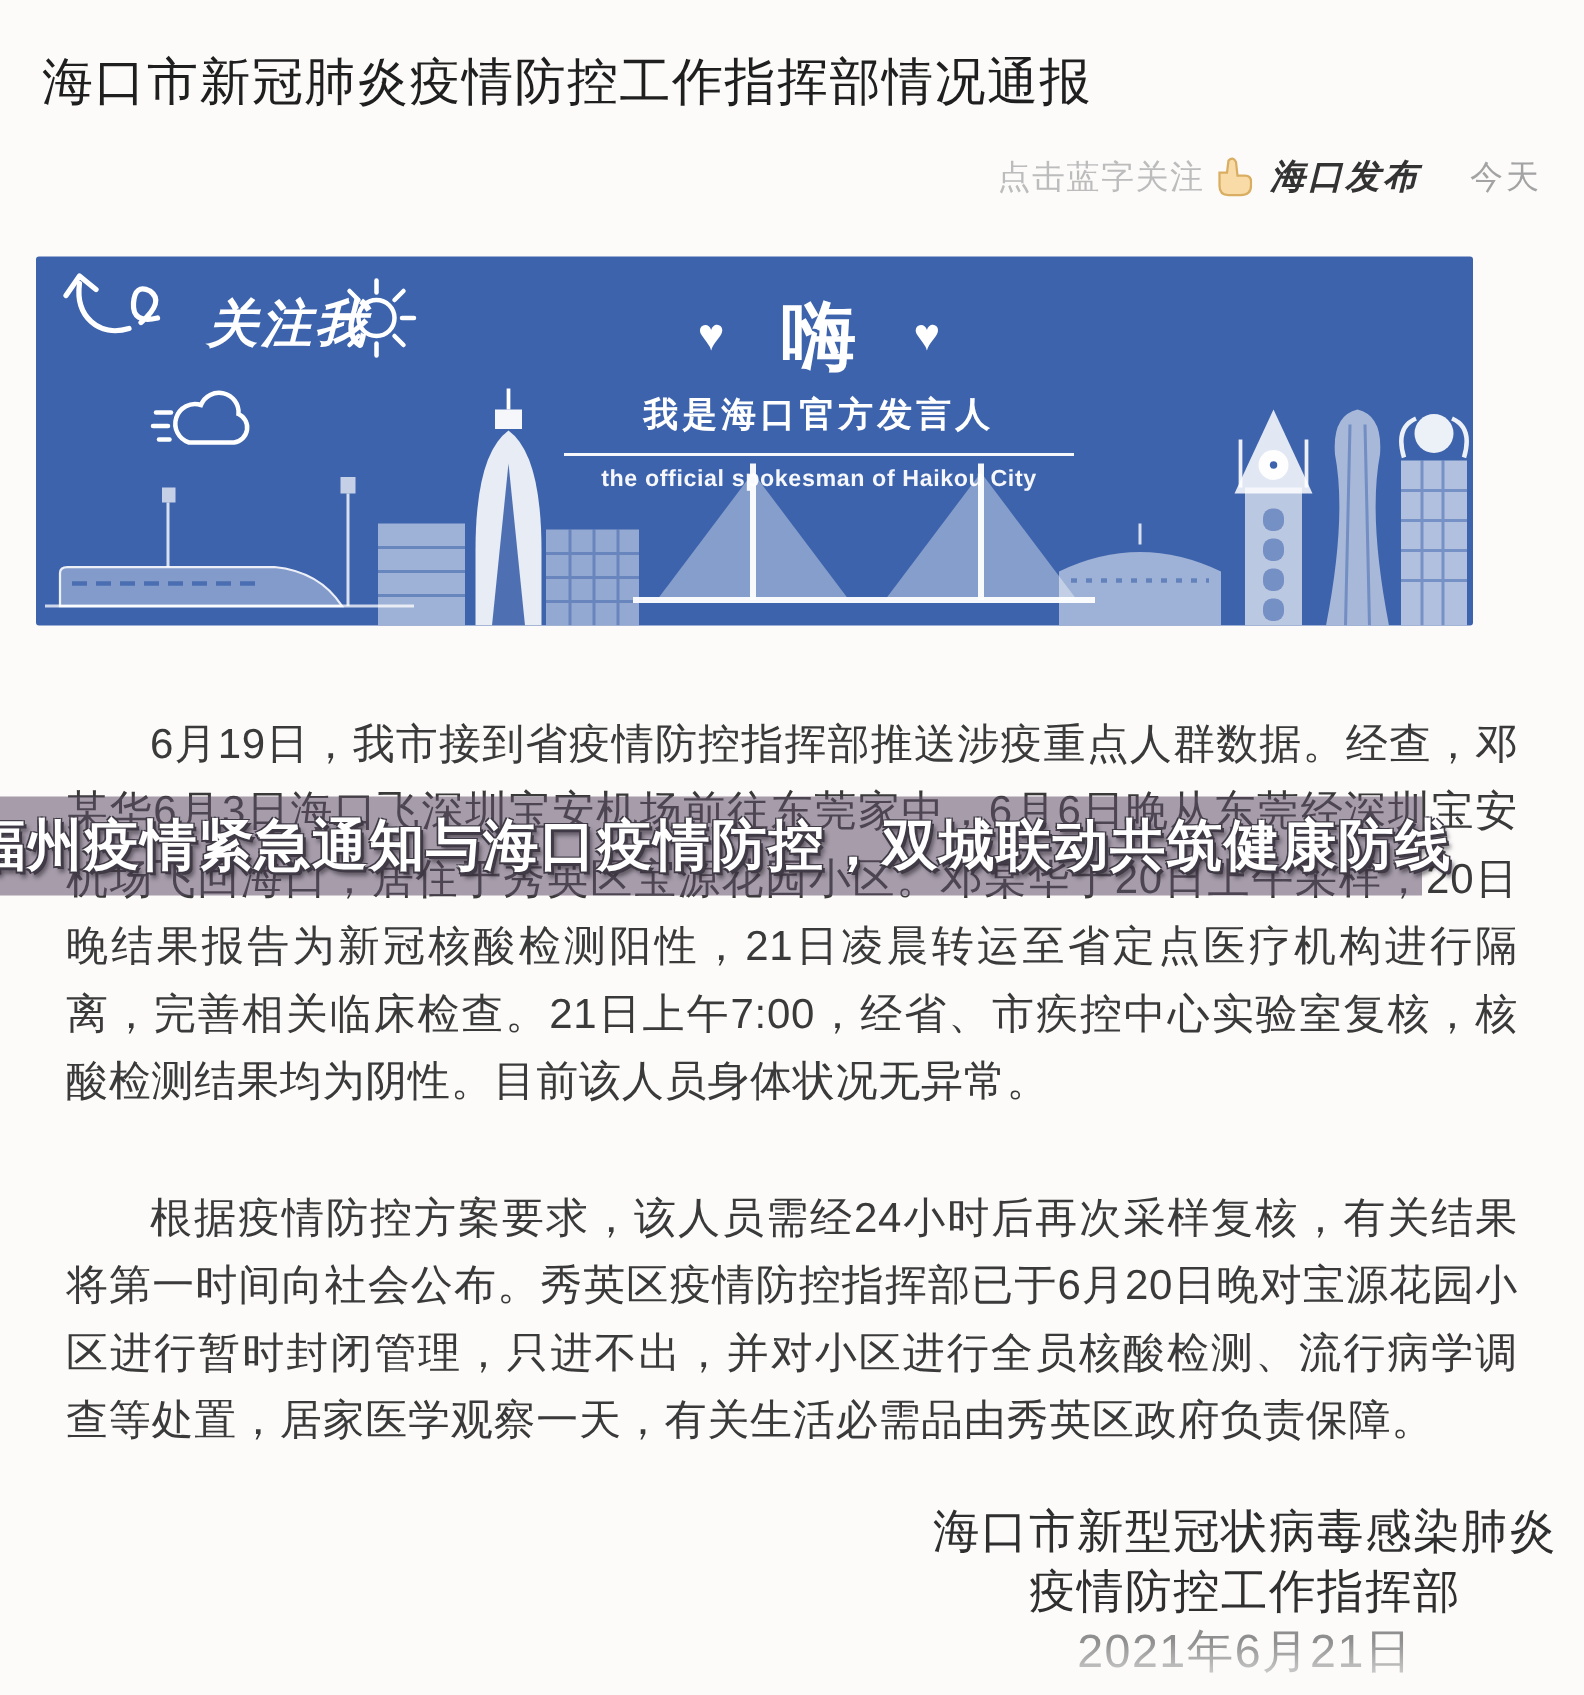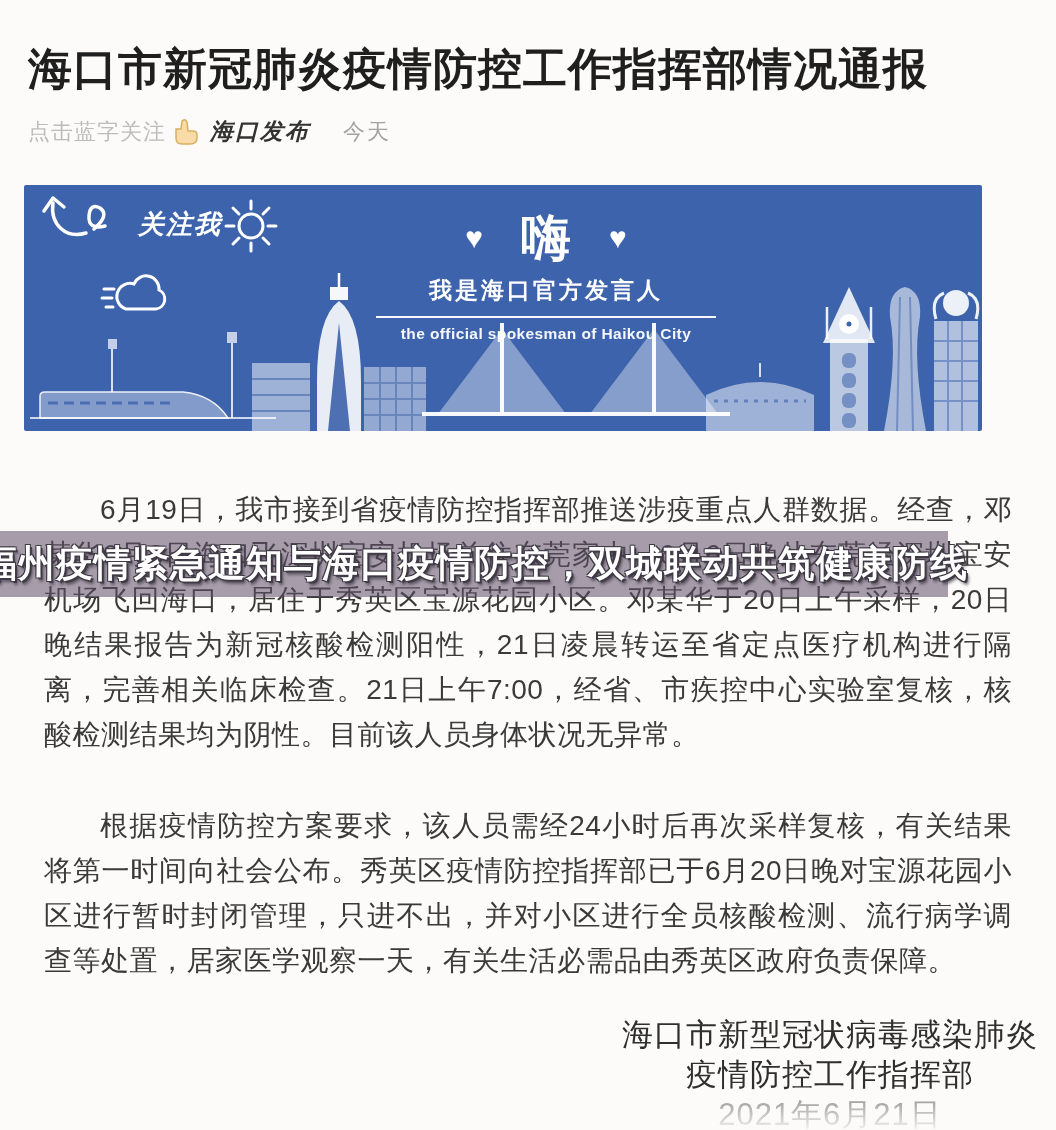--- a/index.html
+++ b/index.html
@@ -3,36 +3,36 @@
 <meta charset="utf-8">
 <style>
   html,body{margin:0;padding:0;}
   body{
     width:1056px;height:1130px;position:relative;overflow:hidden;
     background:#fcfbfa;
     font-family:"Liberation Sans","DejaVu Sans",sans-serif;
   }
   .content{padding:0 28px;}
   .title{
-    margin:0;padding-top:46px;font-size:44px;line-height:46px;
-    font-weight:700;color:#1f1f1f;letter-spacing:1px;
-  }
-  .meta{margin-top:24px;display:flex;align-items:center;font-size:22px;}
+    margin:0;padding-top:32px;font-size:34px;line-height:46px;
+    font-weight:400;color:#1f1f1f;letter-spacing:1px;
+  }
+  .meta{margin-top:24px;display:flex;align-items:center;font-size:22px;justify-content:flex-end;}
   .follow-hint{color:#bcbcbc;letter-spacing:1px;}
   .hand{margin:0 12px 0 6px;display:inline-flex;align-items:center;}
   .account{color:#333;font-weight:700;font-size:23px;letter-spacing:2px;font-style:italic;}
   .time{color:#a3a3a3;margin-left:33px;letter-spacing:2px;}
 
   
   .banner{
     position:relative;margin:38px 0 0 -4px;width:958px;height:246px;
     background:#3d63ac;overflow:hidden;border-radius:2px;
   }
   .follow-me{position:absolute;left:16px;top:6px;color:#fff;display:flex;align-items:flex-start;}
-  .follow-me-label{font-size:26px;font-weight:600;font-style:italic;margin:16px 0 0 2px;letter-spacing:2px;}
+  .follow-me-label{font-size:34px;font-weight:600;font-style:italic;margin:16px 0 0 2px;letter-spacing:2px;}
   .sun{position:absolute;left:198px;top:12px;}
   .cloud{position:absolute;left:76px;top:82px;}
   .spokesman{position:absolute;left:350px;top:24px;width:344px;text-align:center;color:#fff;}
   .hearts-row{display:flex;justify-content:center;align-items:center;gap:38px;}
   .heart{font-size:30px;line-height:58px;}
   .greeting{font-size:50px;font-weight:700;line-height:58px;}
   .headline-cn{font-size:23px;font-weight:700;letter-spacing:3px;margin-top:8px;white-space:nowrap;}
   .divider{border-top:2px solid rgba(255,255,255,.95);margin:10px 2px 0;}
   .headline-en{font-size:15.5px;font-weight:600;margin-top:7px;letter-spacing:.4px;white-space:nowrap;opacity:.95;}
   .skyline{position:absolute;left:0;bottom:0;width:958px;height:200px;display:block;}

